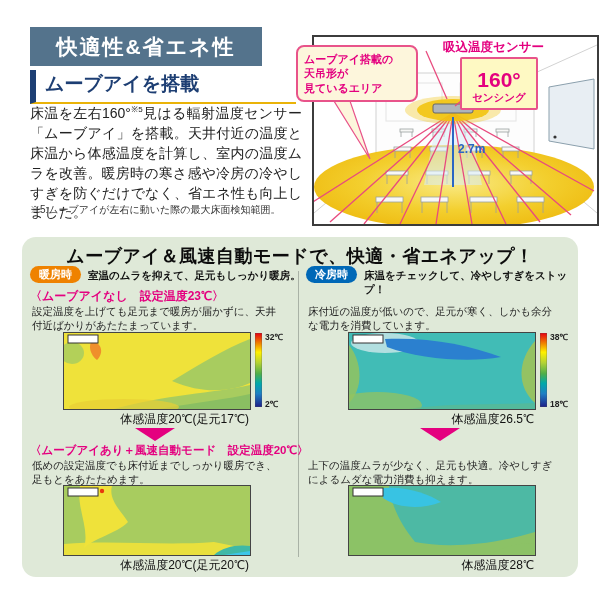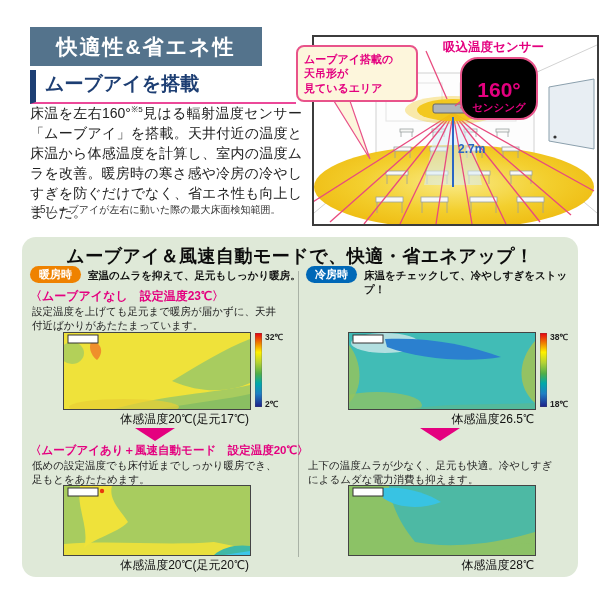--- a/index.html
+++ b/index.html
@@ -4,34 +4,34 @@
 <style>
   html,body{margin:0;padding:0;}
   body{font-family:"Liberation Sans",sans-serif;background:#fff;}
   #app{position:relative;width:600px;height:584px;background:#fff;overflow:hidden;}
   .abs{position:absolute;}
 
   
   .banner{left:30px;top:27px;width:232px;height:39px;background:#54738c;color:#fff;
     font-size:21px;font-weight:bold;display:flex;align-items:center;justify-content:center;letter-spacing:2px;}
   
-  .sec-heading{left:30px;top:70px;width:266px;border-left:6px solid #1d3e73;border-bottom:2px solid #ec4899;
+  .sec-heading{left:30px;top:70px;width:266px;border-left:6px solid #1d3e73;border-bottom:2px solid #eab308;
     padding:1px 0 5px 9px;color:#1d3e73;font-size:19px;font-weight:bold;box-sizing:border-box;}
   .body-text{left:30px;top:104px;width:272px;font-size:14px;line-height:1.42;color:#222;text-align:justify;}
   .body-text sup{font-size:8px;}
   .footnote{left:30px;top:203px;font-size:10px;color:#333;}
 
   
   .illus{left:312px;top:35px;width:283px;height:187px;border:2px solid #3c3c3c;background:#fff;}
   .illus svg{position:absolute;left:0;top:0;}
   .bubble-area{left:-18px;top:8px;width:106px;padding:5px 6px;background:#fdf6dc;border:2px solid #e8538a;
     border-radius:8px;color:#e4007f;font-weight:bold;font-size:11px;line-height:1.3;z-index:3;}
   .sensor-label{left:90px;top:2px;width:140px;color:#e4007f;font-weight:bold;font-size:12.5px;text-align:right;z-index:3;}
-  .sensing-bubble{left:146px;top:20px;width:74px;background:#000000;border:2px solid #e8538a;border-radius:18px;
-    text-align:center;padding:20px 0 3px 0;z-index:3;}
+  .sensing-bubble{left:146px;top:20px;width:74px;background:#fef9c3;border:2px solid #e8538a;border-radius:2px;
+    text-align:center;padding:10px 0 3px 0;z-index:3;}
   .sensing-degree{font-size:21px;color:#e4007f;font-weight:bold;line-height:1.05;}
   .sensing-text{font-size:10.5px;color:#e4007f;font-weight:bold;}
 
   
   .panel{left:22px;top:237px;width:556px;height:340px;background:#dfe9d8;border-radius:14px;}
   .panel-title{left:0;top:7px;width:556px;text-align:center;font-size:18px;font-weight:bold;color:#0c0c0c;letter-spacing:0.5px;}
   .divider{left:276px;top:34px;width:1px;height:286px;background:#a9b2a6;}
   .badge{height:17px;line-height:17px;padding:0 9px;border-radius:10px;color:#fff;font-weight:bold;font-size:11px;}
   .badge-heat{background:#ef8200;}
   .badge-cool{background:#0068b7;}
@@ -231,20 +231,21 @@
         <path d="M150,69 C158,61 174,58 186,60 L186,69 Z" fill="#3fb9a6"></path>
         <path d="M160,69 L186,65 L186,69 Z" fill="#3ec6e8"></path>
         <circle cx="38" cy="5" r="2.2" fill="#e8380d"></circle>
         <rect x="4" y="2" width="30" height="8" fill="#fff" stroke="#333"></rect>
       </svg>
     </div>
     <div class="abs caption" style="left:39px;top:320px;">体感温度20℃(足元20℃)</div>
 
     <div class="abs badge badge-cool" style="left:284px;top:29px;">冷房時</div>
     <div class="abs lead" style="left:342px;top:32px;">床温をチェックして、冷やしすぎをストップ！</div>
+    <div class="abs case-d" style="left:286px;top:67px;">床付近の温度が低いので、足元が寒く、しかも余分な電力を消費しています。</div>
 
     <div class="abs hm" style="left:326px;top:95px;">
       <svg width="186" height="76" viewBox="0 0 186 76">
         <rect width="186" height="76" fill="#41bcb6"></rect>
         <ellipse cx="36" cy="10" rx="34" ry="10" fill="#bfe2e4" opacity="0.9"></ellipse>
         <path d="M36,6 C80,4 120,12 152,24 C120,30 70,26 38,14 Z" fill="#2b80cf"></path>
         <path d="M0,12 C14,30 14,56 0,70 Z" fill="#93c35f" opacity="0.85"></path>
         <ellipse cx="28" cy="72" rx="45" ry="13" fill="#93c35f" opacity="0.75"></ellipse>
         <path d="M186,8 C168,28 168,54 186,70 Z" fill="#a3c355" opacity="0.85"></path>
         <path d="M60,76 C100,70 150,72 186,70 L186,76 Z" fill="#5fb98a" opacity="0.6"></path>

